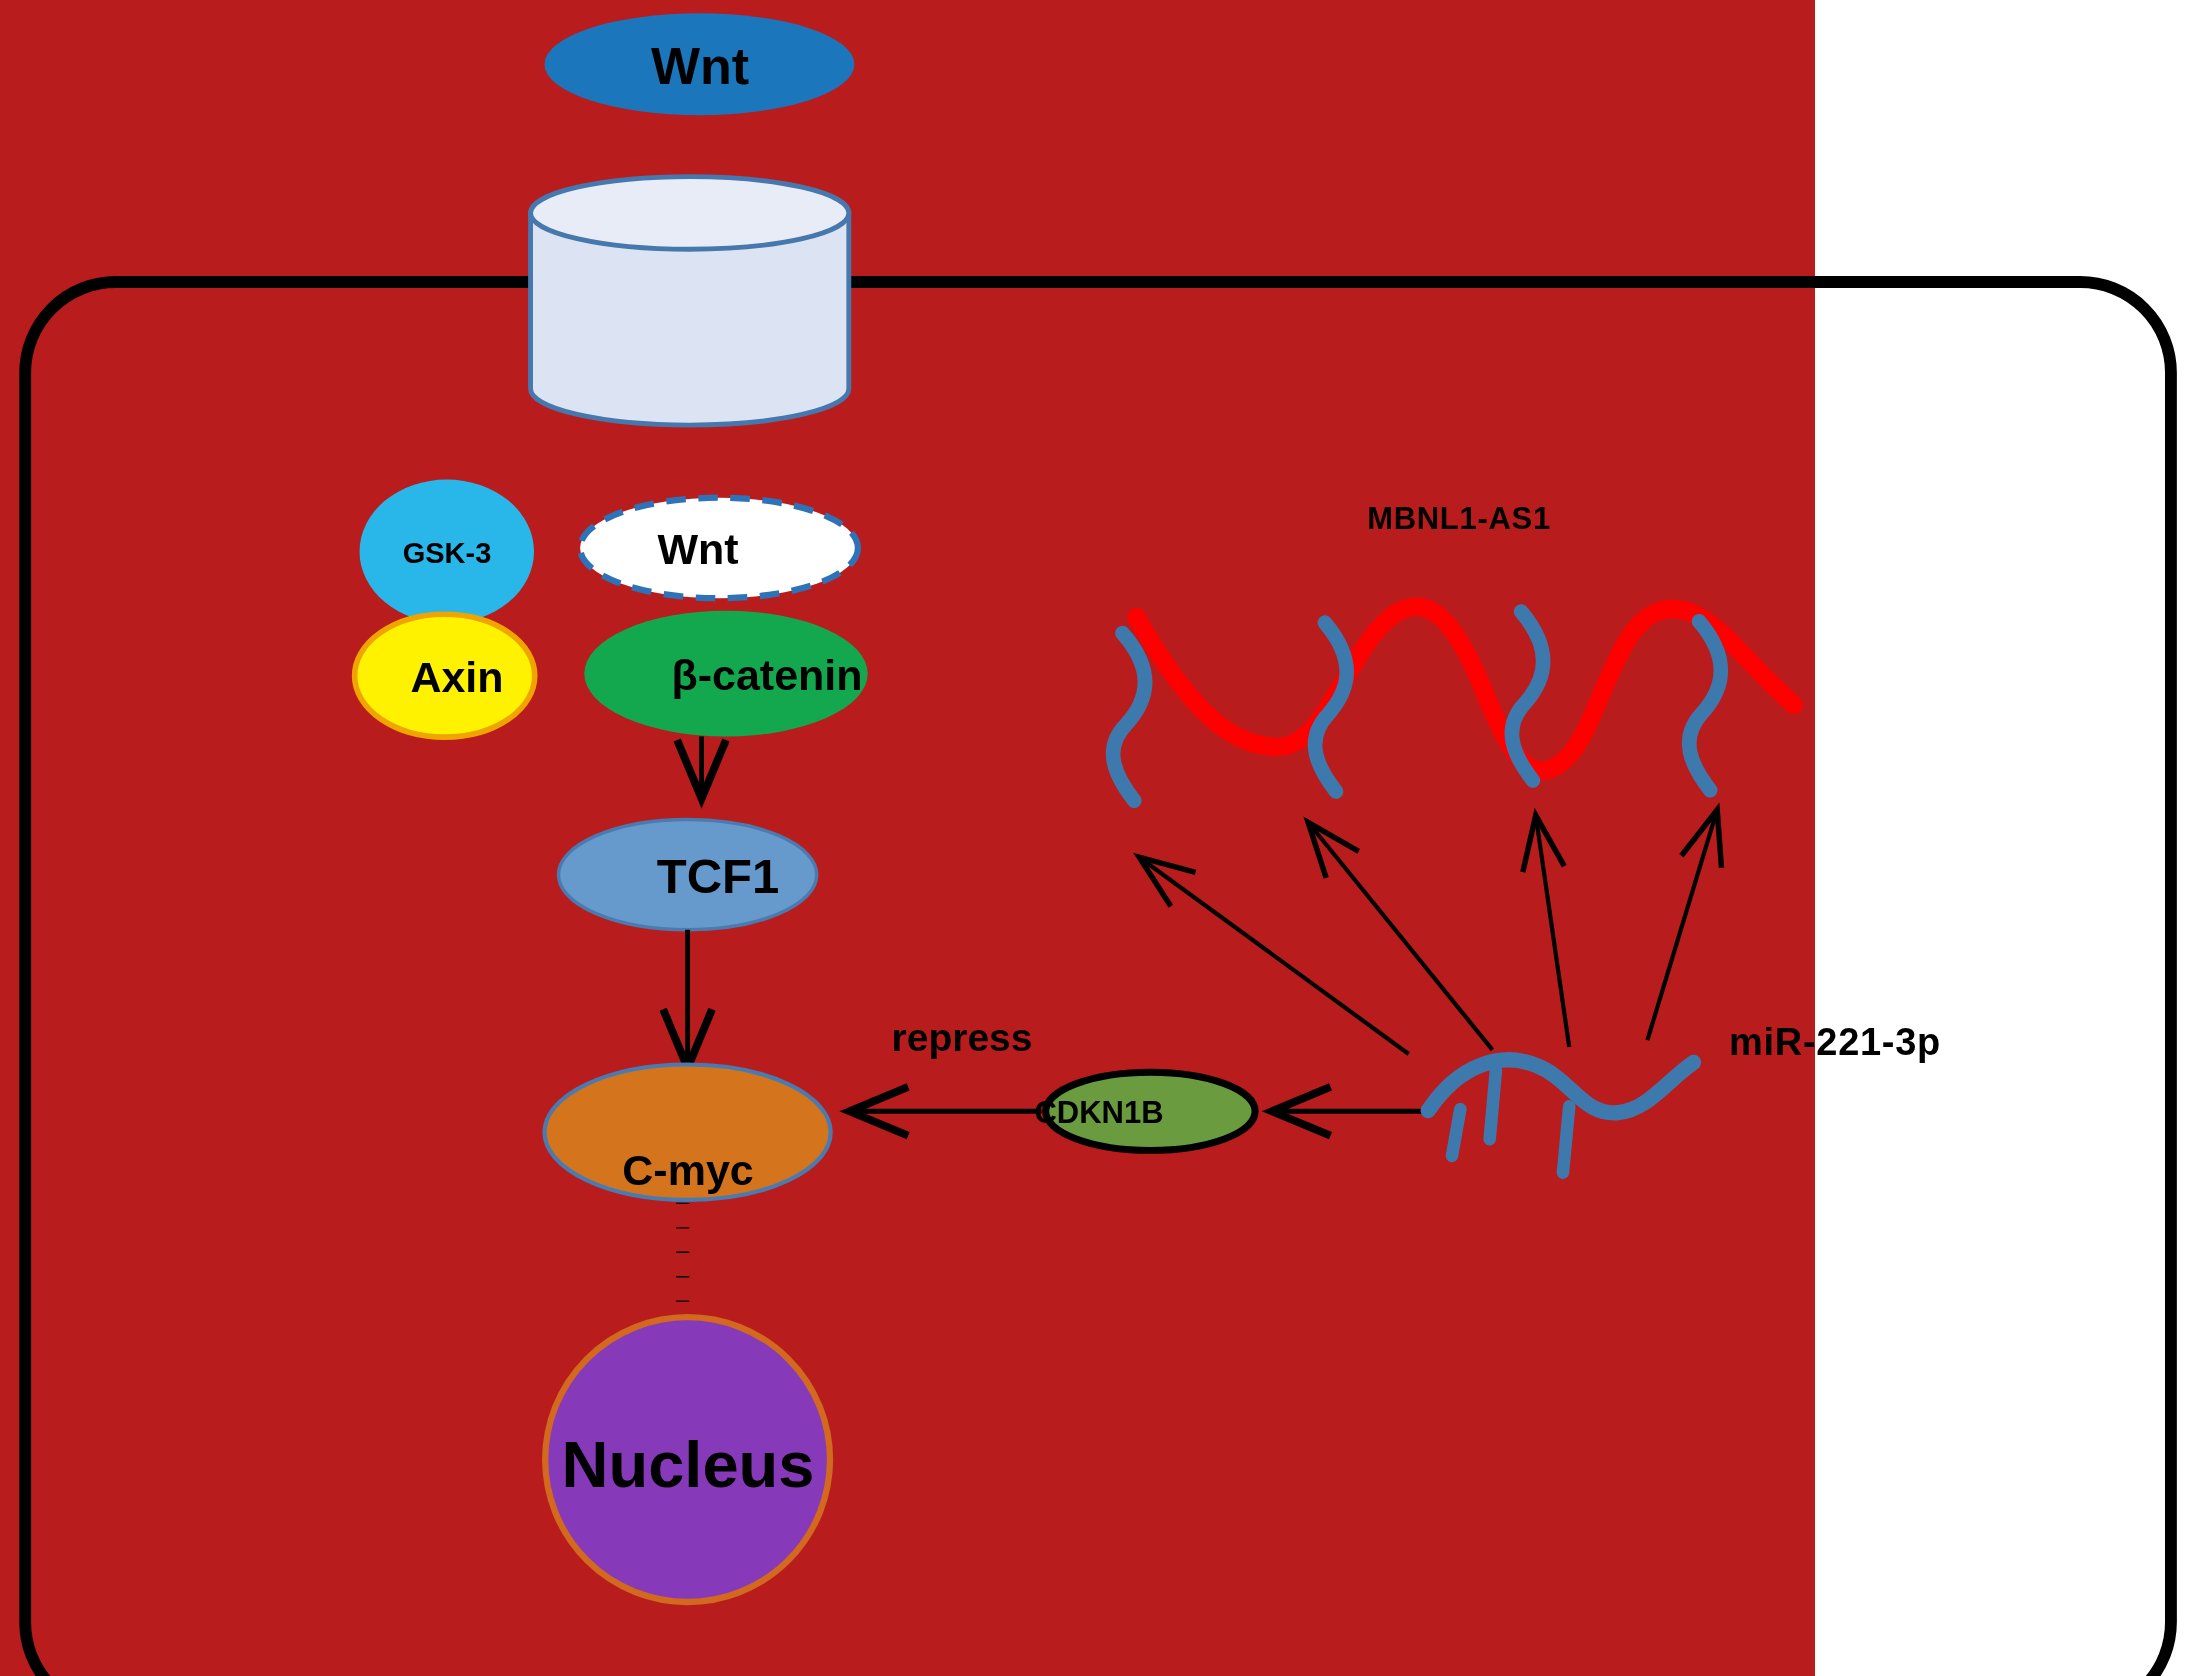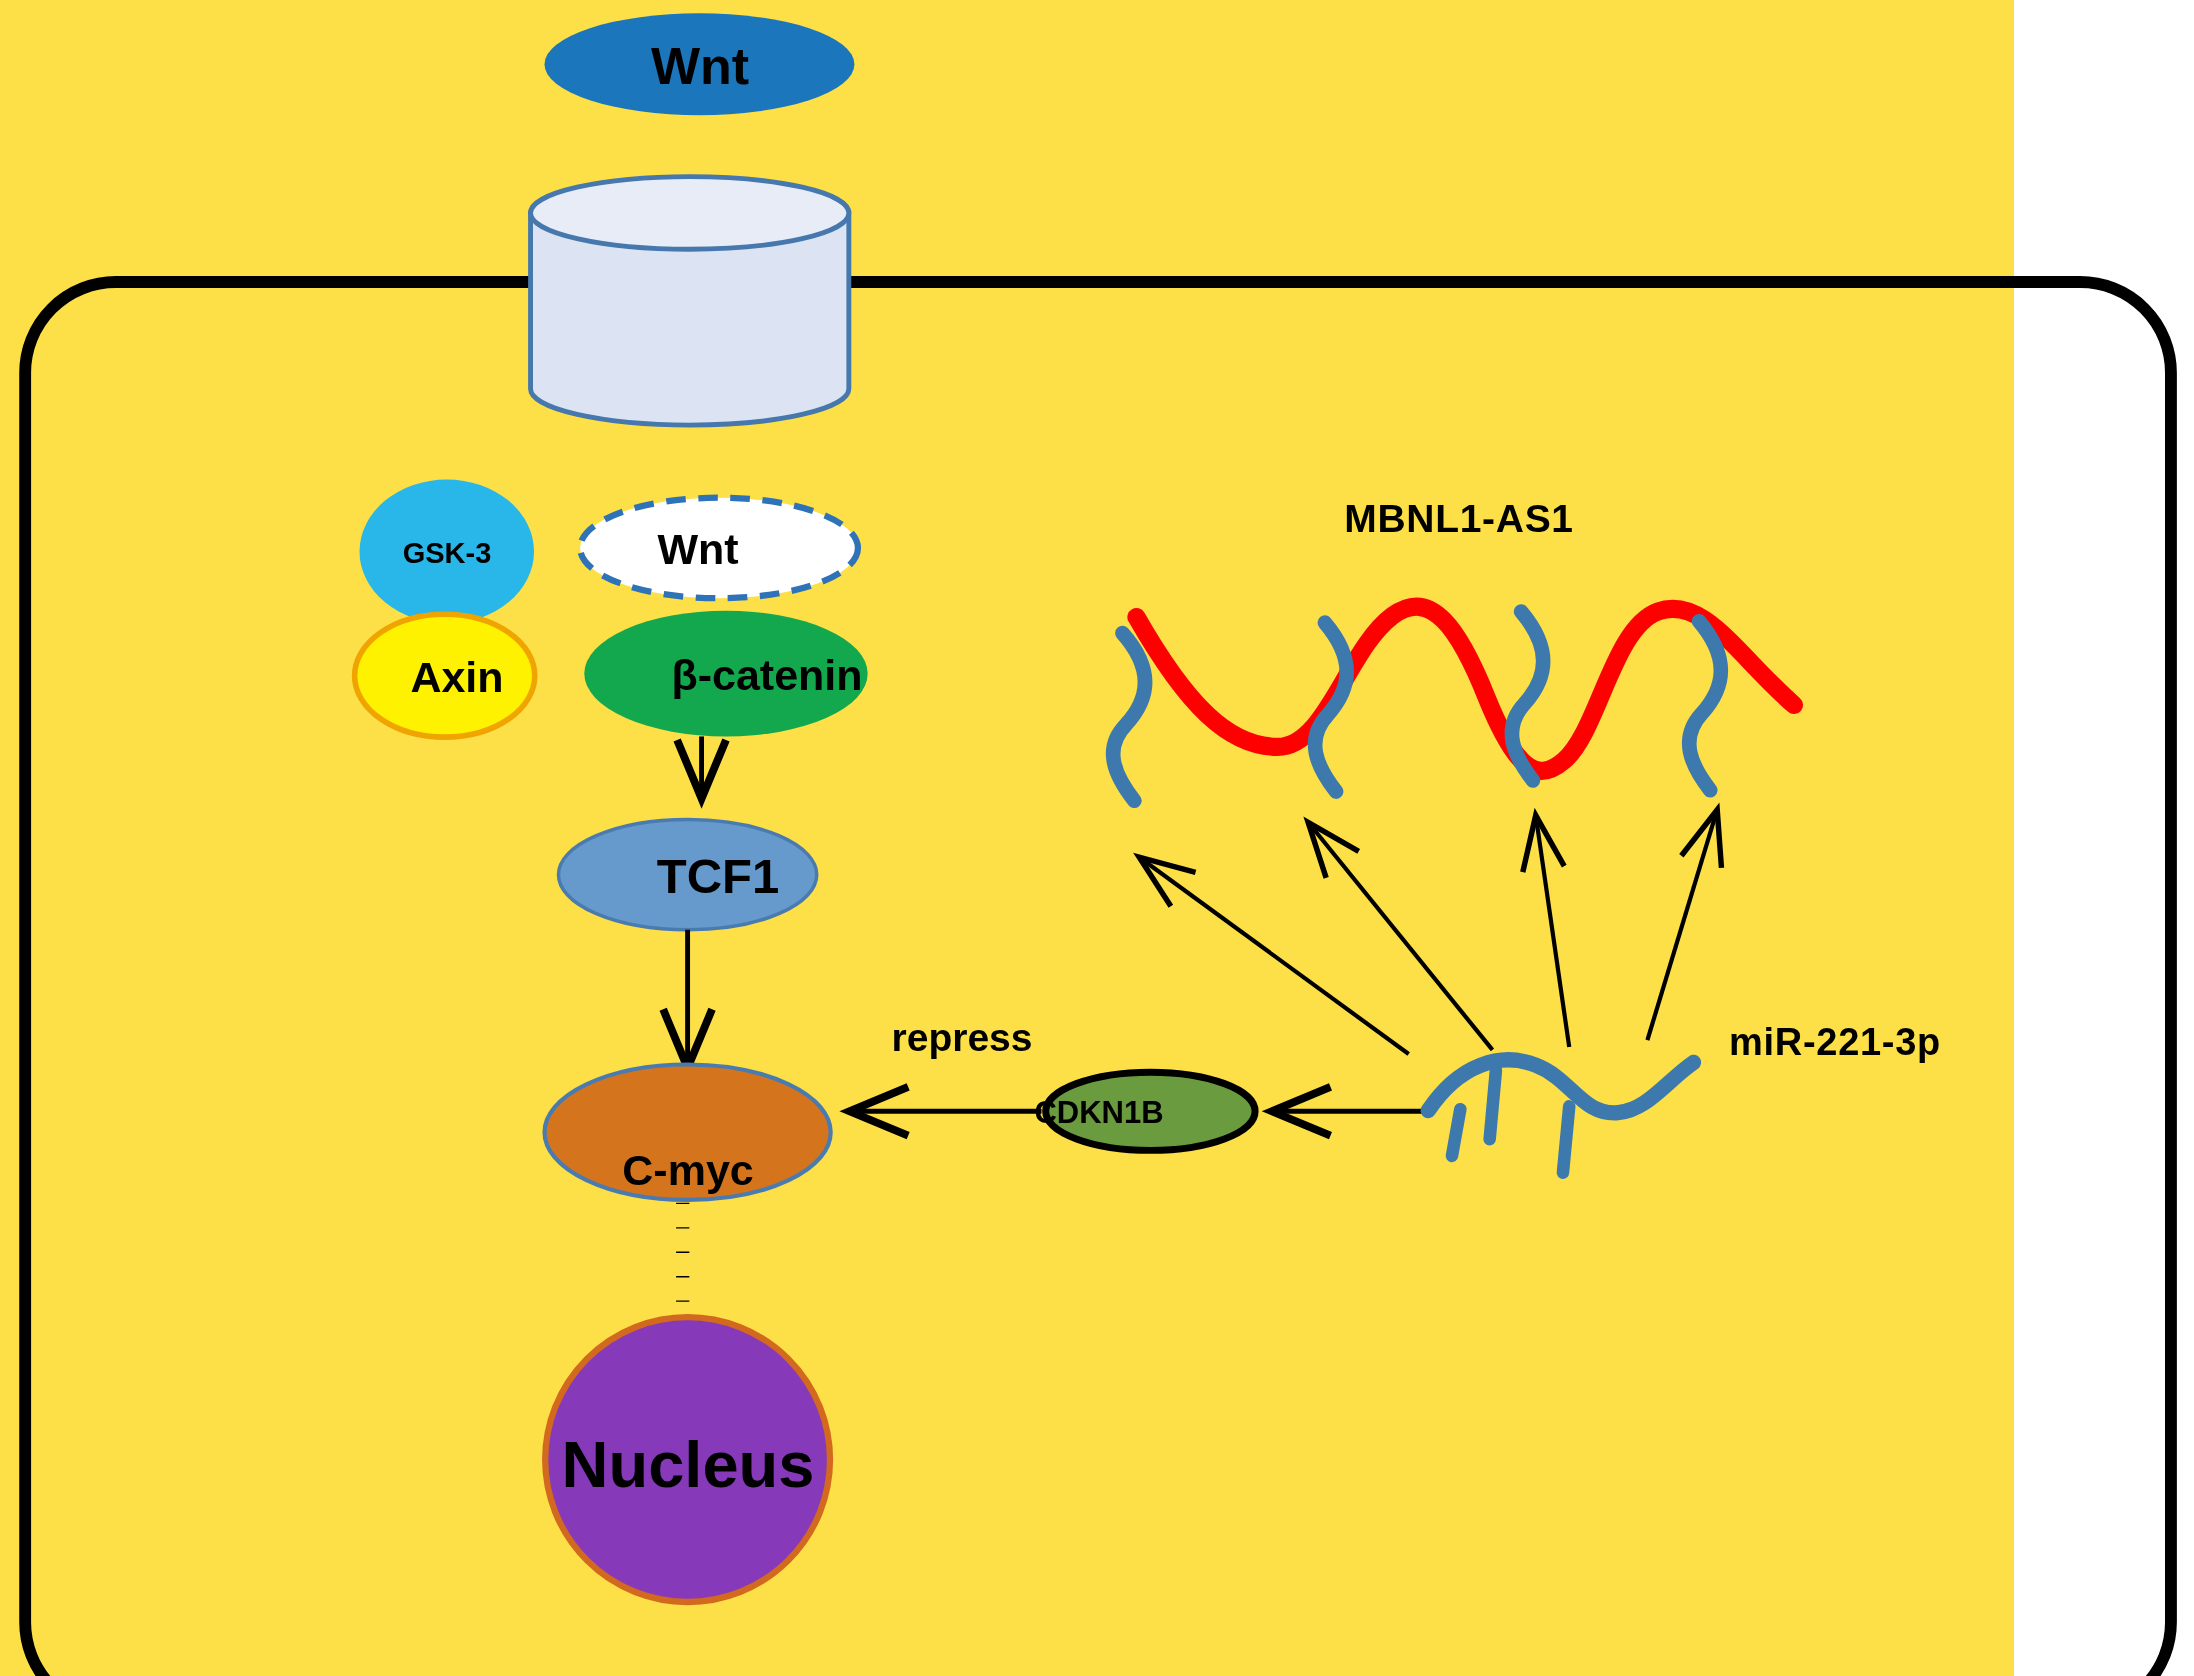--- a/index.html
+++ b/index.html
@@ -1,42 +1,42 @@
 <!DOCTYPE html>
 <html style="font-size:11.2px"><head>
 <meta charset="utf-8">
 <style>
   html,body{margin:0;padding:0;background:#ffffff;}
   body{
     width:2194px;height:1676px;
     font-family:"Liberation Sans","DejaVu Sans",sans-serif;
     overflow:hidden;
   }
-  #stage{position:relative;width:2014px;height:1676px;background:#fde047;text-decoration:underline;}
+  #stage{position:relative;width:1815px;height:1676px;background:#b91c1c;text-decoration:underline;}
   #canvas{position:absolute;top:0;left:0;width:2194px;height:1676px;}
   .node-label{
     position:absolute;
     color:#000;
     font-weight:bold;
     white-space:nowrap;
     transform:translate(-50%,-50%);
     pointer-events:none;
     font-family:"Liberation Sans","DejaVu Sans",sans-serif;
   }
   .lbl-wnt-out{font-size:52px;}
   .lbl-gsk{font-size:29px;}
   .lbl-wnt-dash{font-size:43px;}
   .lbl-axin{font-size:43px;margin-left:12px;}
   .lbl-bcat{font-size:43px;}
   .lbl-tcf1{font-size:49px;margin-left:30px;}
   .lbl-cmyc{font-size:43px;margin-top:36px;}
   .lbl-nucleus{font-size:65px;}
   .lbl-cdkn1b{font-size:31px;}
   .lbl-repress{font-size:39px;}
-  .lbl-mbnl{font-size:39px;letter-spacing:0.7px;}
+  .lbl-mbnl{font-size:31px;letter-spacing:0.7px;}
   .lbl-mir{font-size:38px;letter-spacing:0.7px;margin-top:6px;}
 </style>
 </head>
 <body>
 
 <div id="stage">
 
   <svg id="canvas" viewBox="0 0 3143 2401" xmlns="http://www.w3.org/2000/svg">
 
     <defs>

